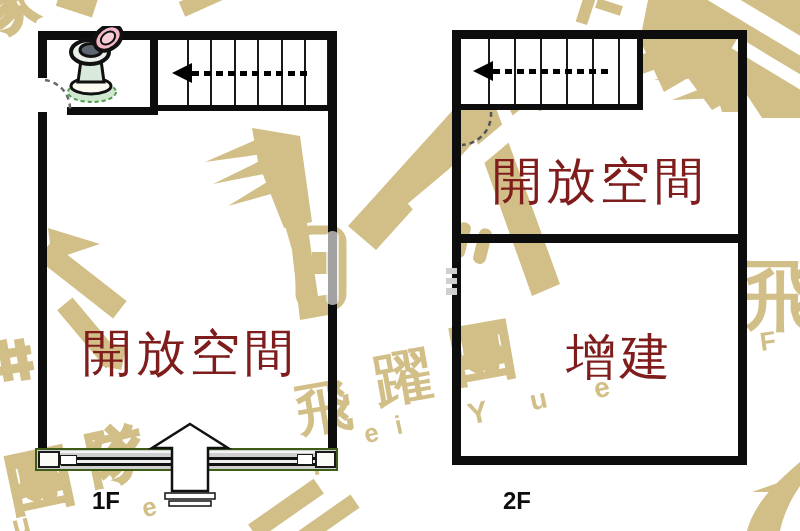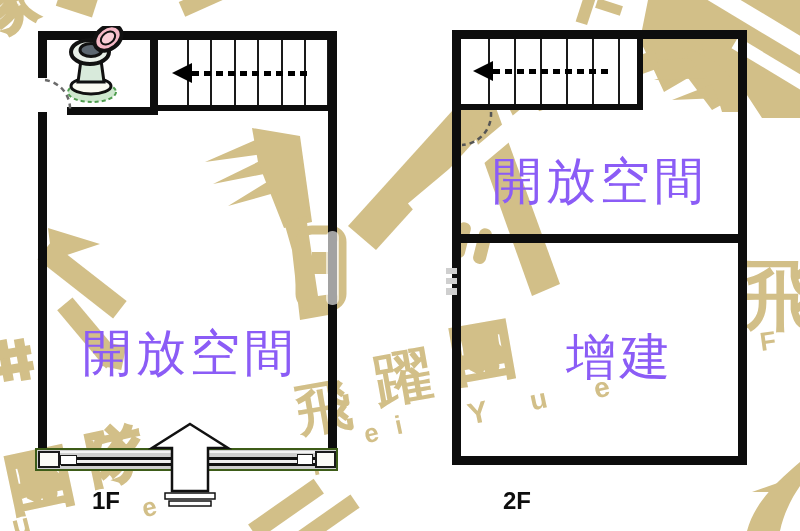--- a/index.html
+++ b/index.html
@@ -14,21 +14,21 @@
   .wall{position:absolute;background:#0d0d0d;}
   .whitebox{position:absolute;background:#ffffff;}
   .stairs{position:absolute;background:#ffffff;}
   .stairs .steps{position:absolute;top:0;bottom:0;
      background:repeating-linear-gradient(90deg,#1a1a1a 0 2px,transparent 2px var(--step));}
   .stairs .tread-bottom{position:absolute;left:0;right:0;background:#0d0d0d;}
   .dash-arrow{position:absolute;height:5px;
      background:repeating-linear-gradient(90deg,#000 0 7px,transparent 7px 12px);}
   .dash-head{position:absolute;width:0;height:0;border-top:10px solid transparent;
      border-bottom:10px solid transparent;border-right:20px solid #000;}
-  .room-label{position:absolute;color:#8b5cf6;font-family:"DejaVu Serif","Liberation Serif",serif;
+  .room-label{position:absolute;color:#7f1d1d;font-family:"DejaVu Serif","Liberation Serif",serif;
      font-size:50px;line-height:1;letter-spacing:4px;text-align:center;white-space:nowrap;}
   .floor-label{position:absolute;color:#0d0d0d;font-weight:bold;font-size:24px;line-height:1;}
   
   .wm-char{position:absolute;color:#d2bf88;font-weight:bold;line-height:1;white-space:nowrap;
      font-family:"DejaVu Sans","Liberation Sans",sans-serif;}
   .wm-outline{color:#fffdf6;-webkit-text-stroke:3px #d2bf88;}
   .wm-letter{position:absolute;color:#d2bf88;font-weight:bold;line-height:1;
      font-family:"Liberation Sans",sans-serif;}
   
   #shutter{position:absolute;left:35px;top:448px;width:303px;height:23px;

